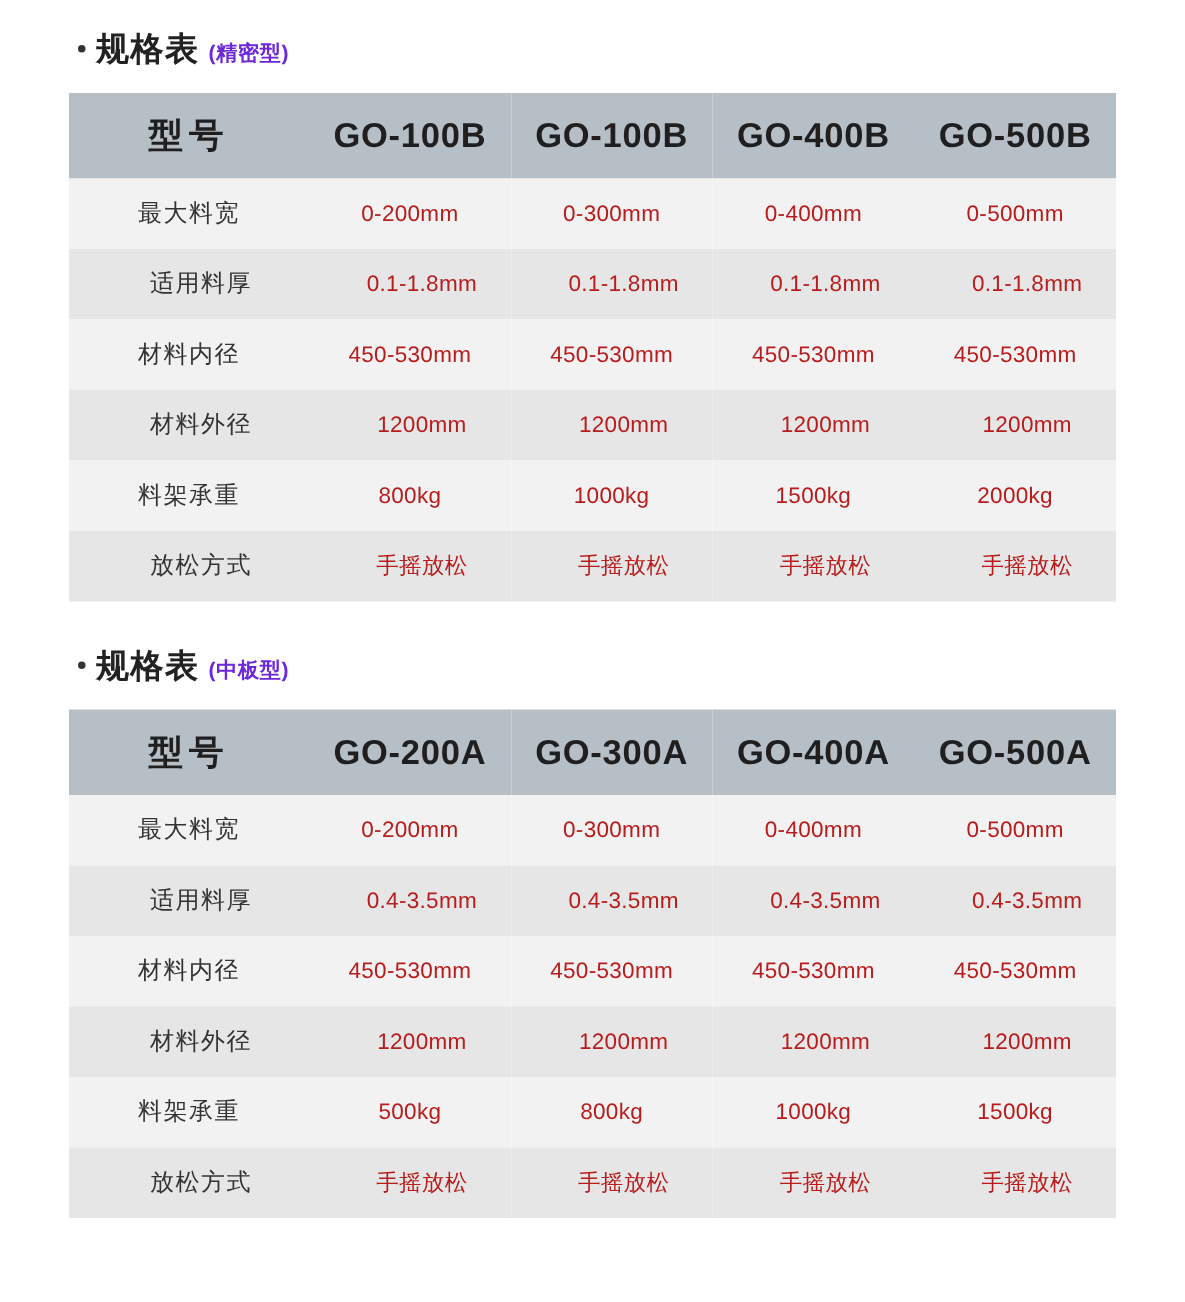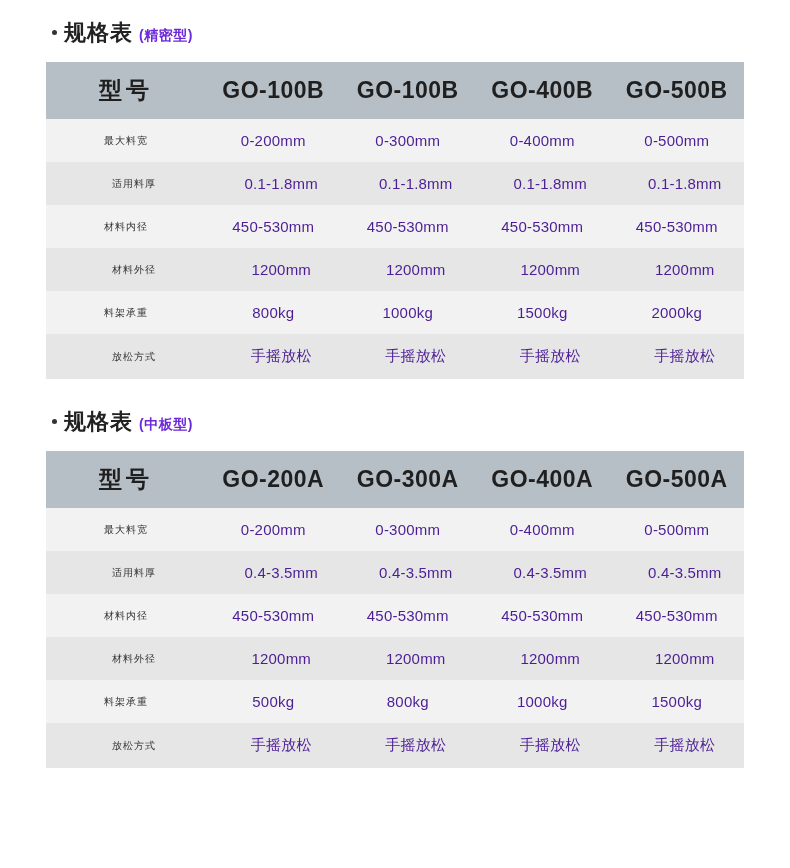--- a/index.html
+++ b/index.html
@@ -69,25 +69,25 @@
     letter-spacing: 0.5px;
   }
   table.spec thead th.col-label {
     width: 128px;
     letter-spacing: 4px;
   }
   table.spec tbody td {
     font-size: 15px;
     text-align: center;
     padding: 13px 0;
-    color: #4c1d95;
+    color: #b91c1c;
     letter-spacing: 0.2px;
   }
   table.spec tbody td.col-label {
-    font-size: 10px;
+    font-size: 16px;
     color: #333;
     letter-spacing: 1px;
   }
   table.spec tbody tr.odd td {
     background: #f2f2f2;
   }
   table.spec tbody tr.even td {
     background: #e6e6e6;
     padding-left: 16px;
   }

